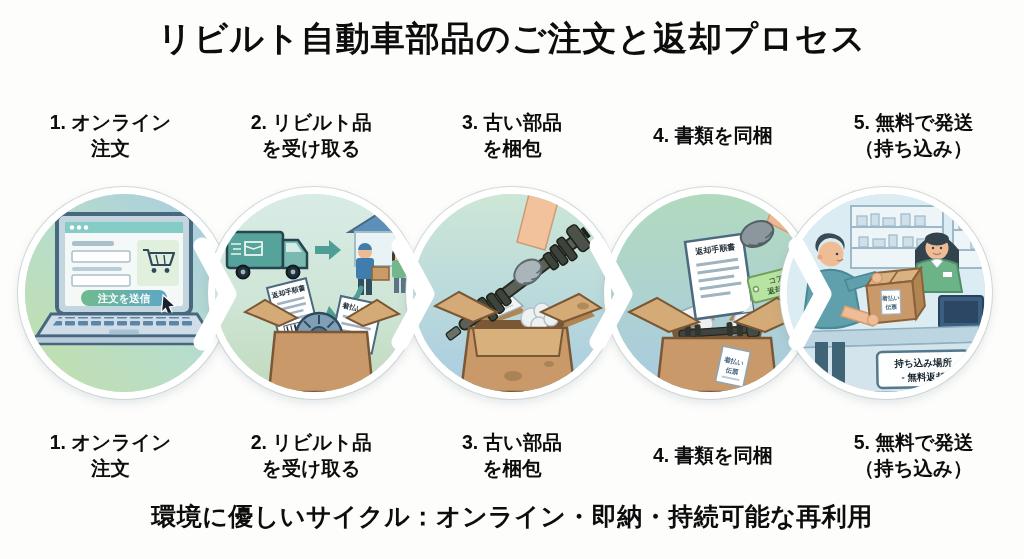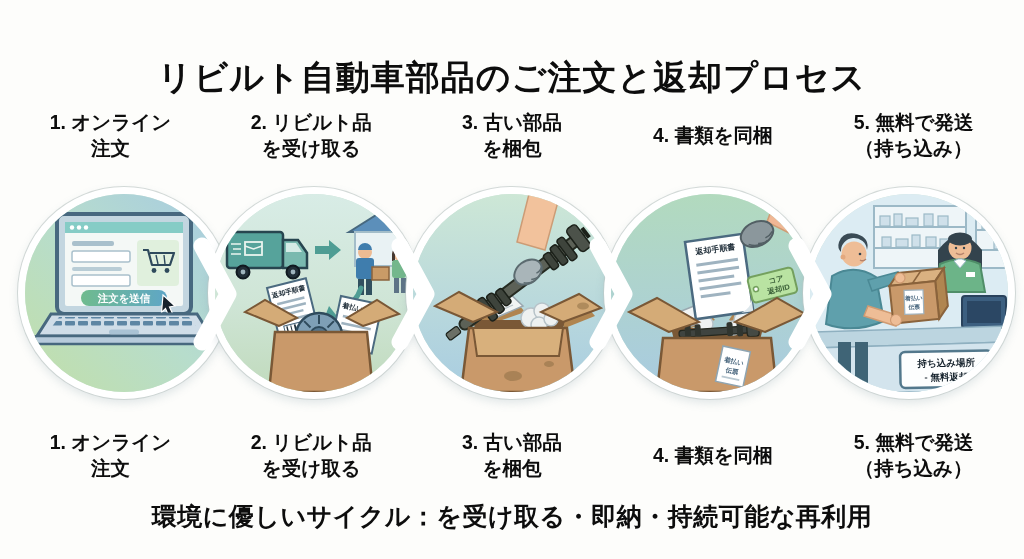--- a/index.html
+++ b/index.html
@@ -3,41 +3,41 @@
 <meta charset="utf-8">
 <style>
   html,body{margin:0;padding:0;background:#ffffff;}
   .canvas{
     position:relative;width:1024px;height:559px;overflow:hidden;
     background:#fdfdfb;color:#0d0d0d;
     font-family:"Liberation Sans","DejaVu Sans",sans-serif;
   }
   .title{
     position:absolute;top:16px;left:0;width:1024px;text-align:center;
-    font-size:34px;font-weight:800;letter-spacing:1px;margin-top:39px;
+    font-size:34px;font-weight:800;letter-spacing:1px;
   }
   .labels-row{
     position:absolute;left:20px;width:984px;display:flex;gap:20px;
   }
   .labels-row.top{top:106px;}
   .labels-row.bottom{top:426px;}
   .step-col{
     flex:1 1 0;display:flex;flex-direction:column;justify-content:center;
     align-items:center;min-height:60px;text-align:center;
     font-size:19.5px;font-weight:700;line-height:1.32;
   }
   .step-col span{display:block;}
   .circle{
     position:absolute;top:187px;width:198px;height:198px;border-radius:50%;
     border:7px solid #ffffff;overflow:hidden;background:#cfe4da;
     box-shadow:0 0 0 1px rgba(190,200,198,.65), 0 4px 10px rgba(110,140,155,.20);
   }
   .circle svg{display:block;width:198px;height:198px;}
   .c1{left:18px;z-index:1;} .c2{left:208px;z-index:2;} .c3{left:406px;z-index:3;}
-  .c4{left:604px;z-index:4;} .c5{left:803px;z-index:5;}
+  .c4{left:604px;z-index:4;} .c5{left:780px;z-index:5;}
   .chevron{position:absolute;top:236px;width:44px;height:116px;z-index:6;}
   .ch1{left:193px;} .ch2{left:391px;} .ch3{left:589px;} .ch4{left:788px;}
   .footer{
     position:absolute;top:500px;left:0;width:1024px;text-align:center;
     font-size:25px;font-weight:800;letter-spacing:.5px;
   }
   svg text{font-family:"Liberation Sans","DejaVu Sans",sans-serif;}
 </style>
 </head>
 <body>
@@ -463,15 +463,15 @@
     <div class="step-col">
       <span>4. 書類を同梱</span>
       <span></span>
     </div>
     <div class="step-col">
       <span>5. 無料で発送</span>
       <span>（持ち込み）</span>
     </div>
   </div>
 
-  <div class="footer">環境に優しいサイクル：を受け取る・即納・持続可能な再利用</div>
+  <div class="footer">環境に優しいサイクル：オンライン・即納・持続可能な再利用</div>
 
 </div>
 
 </body></html>

